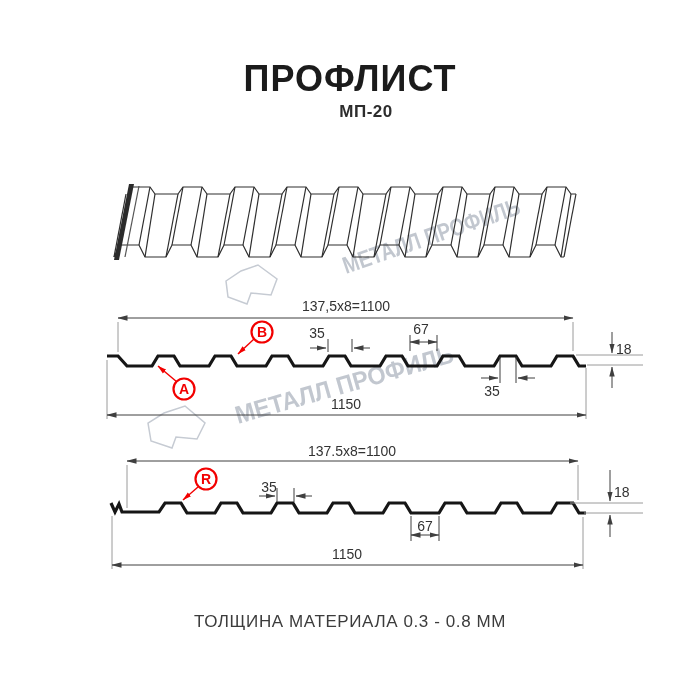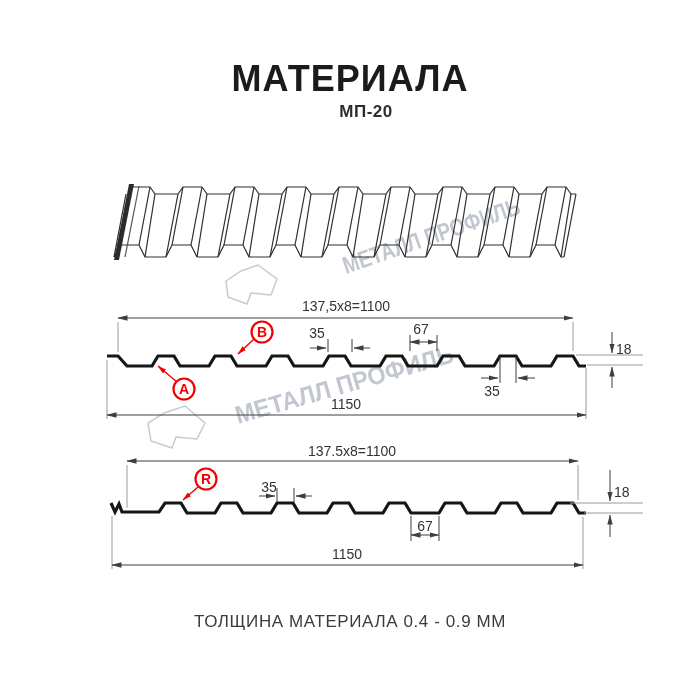--- a/index.html
+++ b/index.html
@@ -23,21 +23,21 @@
   .rt{fill:#f20000;font-size:14px;font-weight:700;text-anchor:middle;
       font-family:"Liberation Sans",sans-serif;}
   .wm{fill:#b3bac4;font-weight:700;font-family:"Liberation Sans",sans-serif;opacity:.8;}
   .lg{stroke:#c6cbd3;stroke-width:1.5;fill:none;stroke-linejoin:miter;}
 </style>
 </head>
 <body>
 
 <div class="page">
 
-  <div class="hdr-title">МАТЕРИАЛА</div>
+  <div class="hdr-title">ПРОФЛИСТ</div>
   <div class="hdr-sub">МП-20</div>
 
   <svg id="drawing" width="700" height="700" viewBox="0 0 700 700">
     <defs>
       <marker id="ma" viewBox="0 0 10 7" markerWidth="10" markerHeight="7" refX="9.5" refY="3.5" orient="auto-start-reverse" markerUnits="userSpaceOnUse">
         <path d="M0,0.8 L10,3.5 L0,6.2 Z" fill="#3f3f3f"></path>
       </marker>
       <marker id="mr" viewBox="0 0 9 6" markerWidth="9" markerHeight="6" refX="8.5" refY="3" orient="auto-start-reverse" markerUnits="userSpaceOnUse">
         <path d="M0,0.5 L9,3 L0,5.5 Z" fill="#f20000"></path>
       </marker>
@@ -185,14 +185,14 @@
       <text class="dt mid" x="347" y="559">1150</text>
 
       <g>
         <line class="rl" x1="198" y1="487" x2="183" y2="500" marker-end="url(#mr)"></line>
         <circle class="r" cx="206" cy="479" r="10.5"></circle>
         <text class="rt" x="206" y="484">R</text>
       </g>
     </g>
   </svg>
 
-  <div class="ftr">ТОЛЩИНА МАТЕРИАЛА 0.4 - 0.9 ММ</div>
+  <div class="ftr">ТОЛЩИНА МАТЕРИАЛА 0.3 - 0.8 ММ</div>
 </div>
 
 </body></html>

